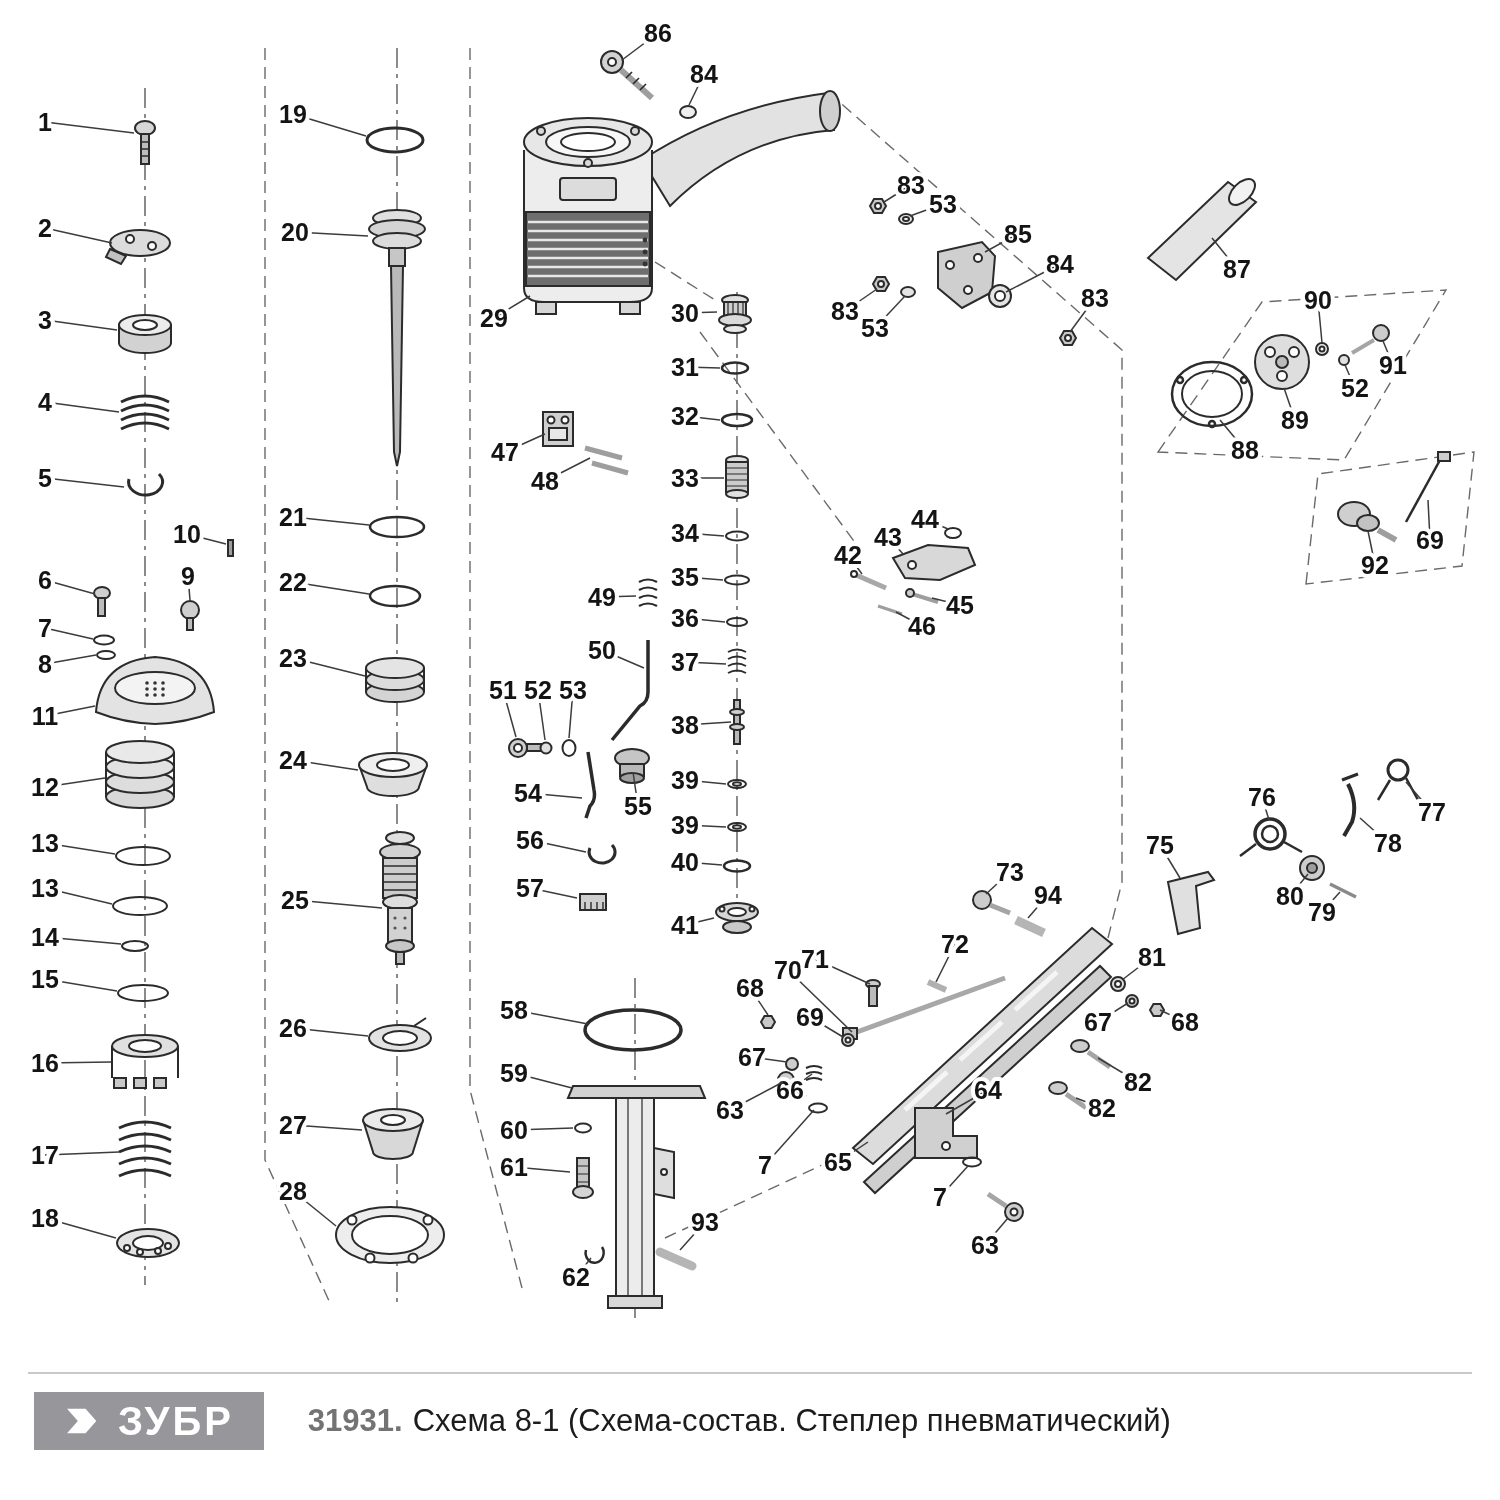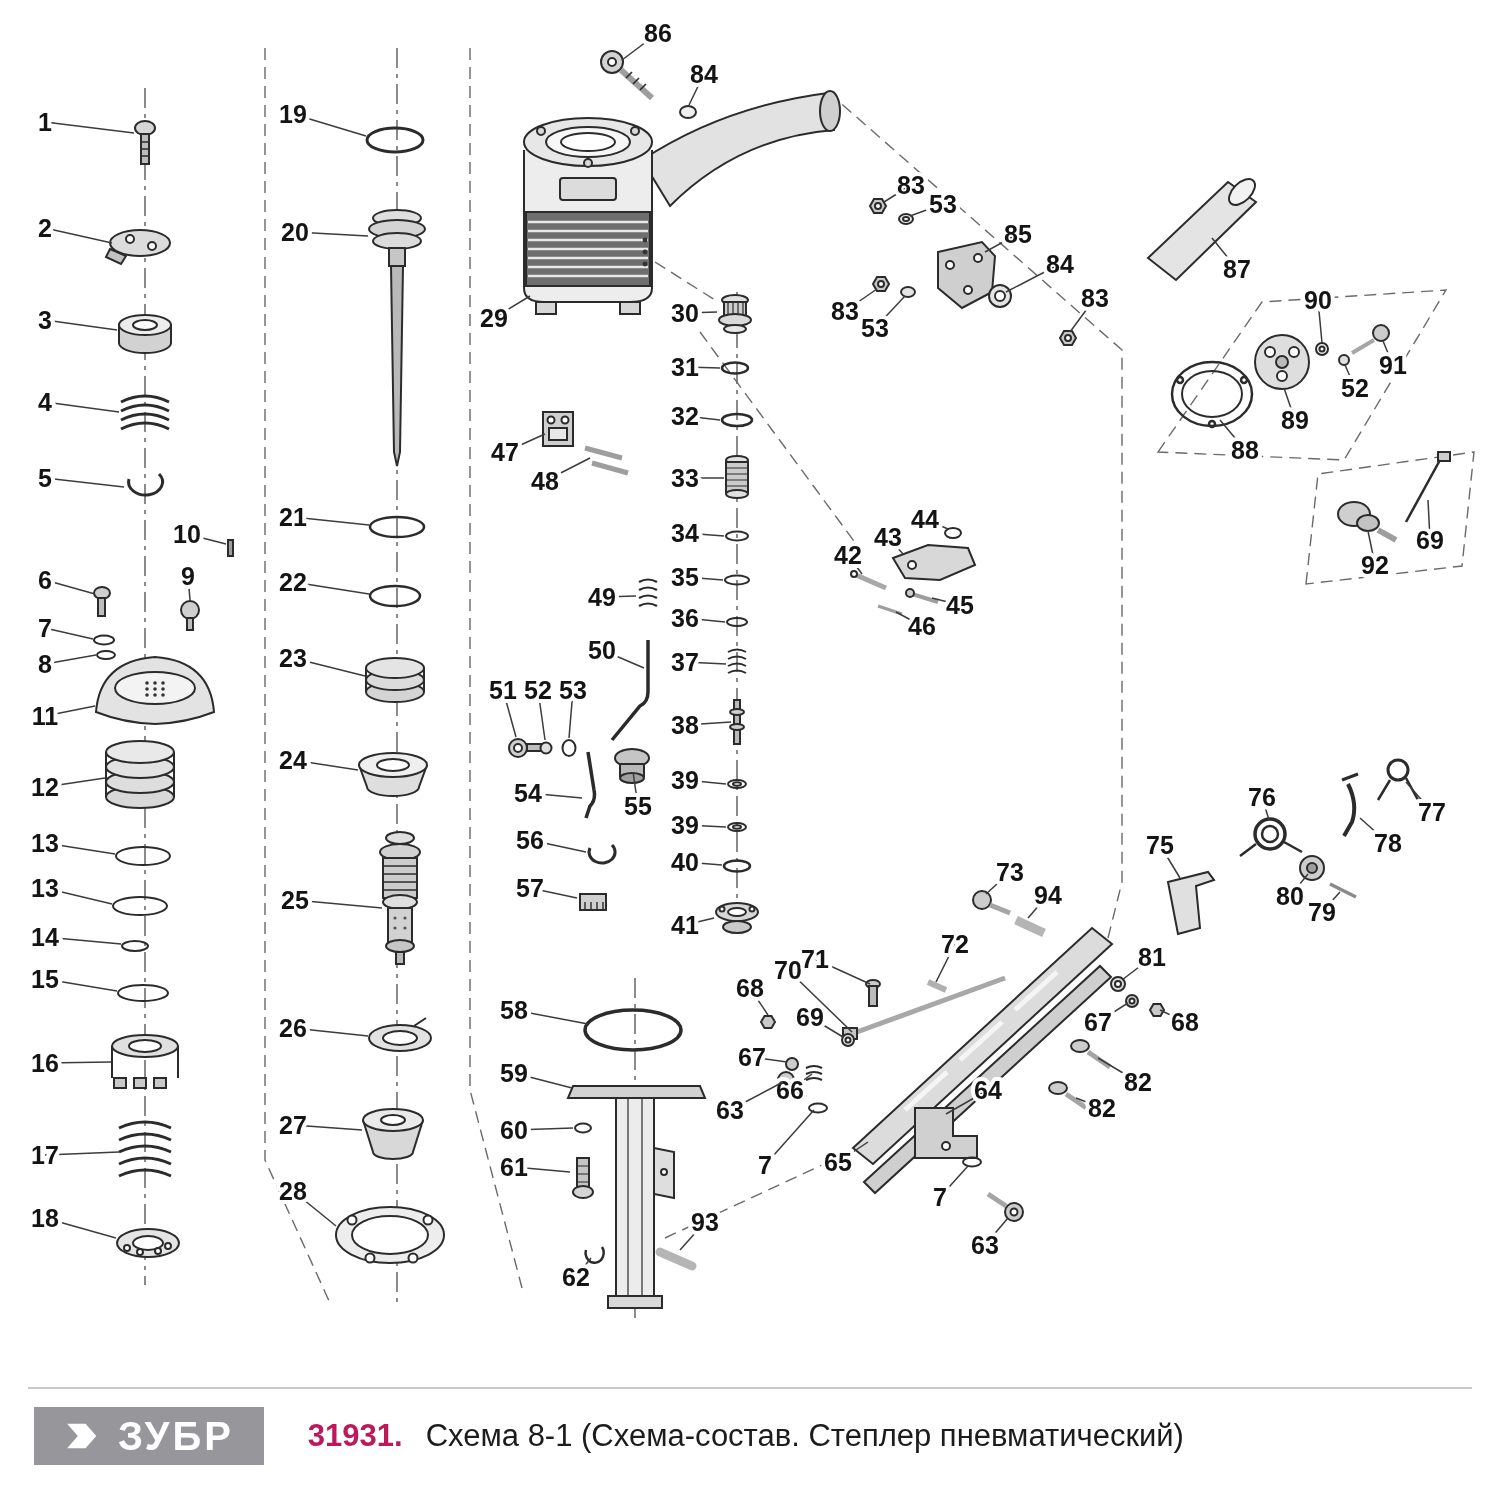--- a/index.html
+++ b/index.html
@@ -6,28 +6,28 @@
   body{font-family:"Liberation Sans",sans-serif;}
   .stage{width:1500px;height:1500px;background:#fff;position:relative;overflow:hidden;}
   #diagram-svg{display:block;}
   .plabel{
     font-family:"Liberation Sans",sans-serif;
     font-size:25px;font-weight:bold;fill:#141414;
     text-anchor:middle;dominant-baseline:central;
     paint-order:stroke;stroke:#ffffff;stroke-width:8px;stroke-linejoin:round;
   }
   .leader{stroke:#3c3c3c;stroke-width:1.5;}
-  .footer{position:absolute;left:0;right:0;bottom:0;height:113px;background:#fff;}
+  .footer{position:absolute;left:0;right:0;bottom:0;height:128px;background:#fff;}
   .footer-rule{border-top:2px solid #c9c9c9;margin:0 28px;}
   .footer-row{display:flex;align-items:center;gap:44px;padding:18px 0 0 34px;}
   .logo{display:flex;align-items:center;gap:14px;padding:4px 30px;height:58px;box-sizing:border-box;}
   .logo-text{color:#ffffff;font-weight:bold;font-size:40px;letter-spacing:3px;line-height:1;}
   .logo-icon{width:40px;height:32px;}
   .caption{font-size:31px;color:#1c1c1c;white-space:nowrap;}
-  .model{font-weight:bold;color:#be185d;margin-right:23px;}
+  .model{font-weight:bold;color:#737373;margin-right:10px;}
 </style>
 </head>
 <body>
 
 <div class="stage">
 
 <svg id="diagram-svg" viewBox="0 0 1500 1388" width="1500" height="1388">
 
   <g stroke="#5a5a5a" stroke-width="1.4" fill="none" stroke-dasharray="20 6 4 6">
     <path d="M145,88 V1285"></path>

